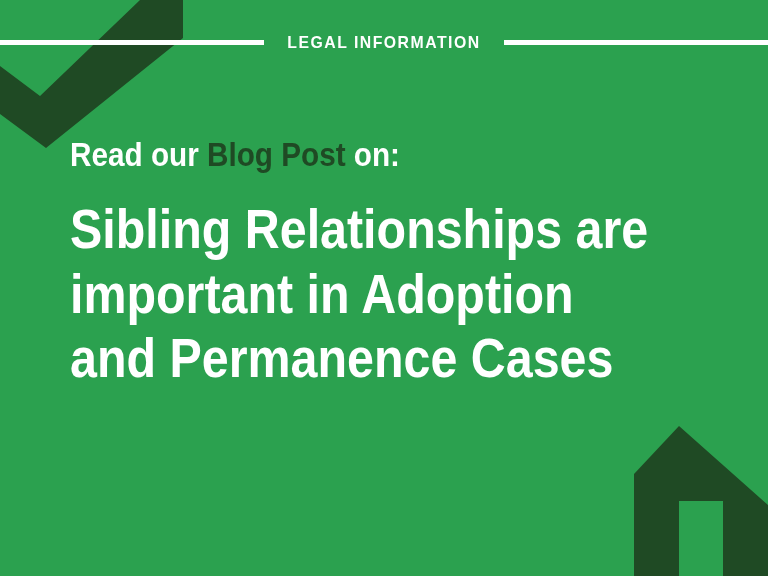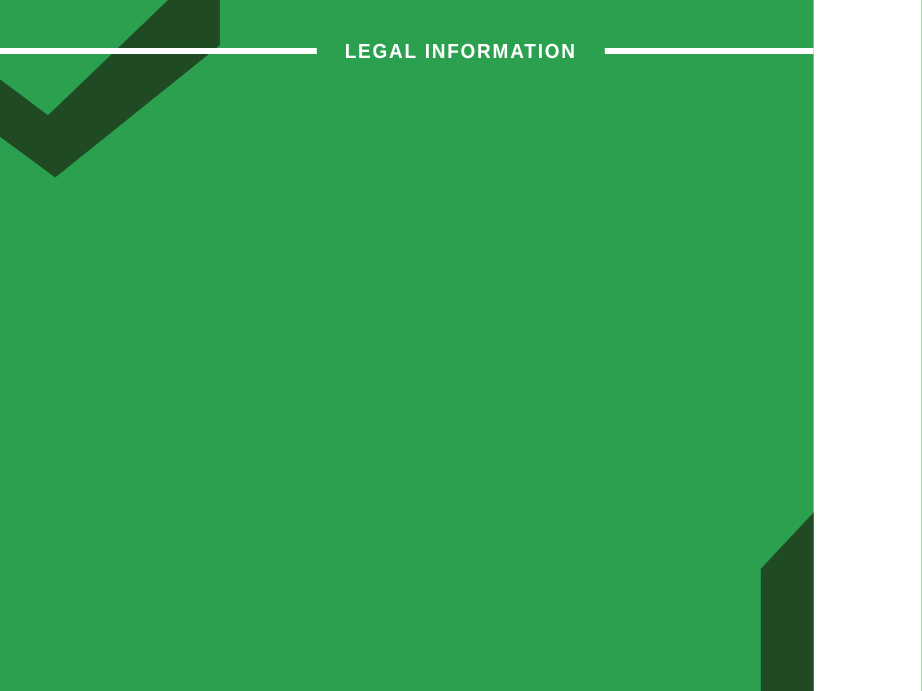--- a/index.html
+++ b/index.html
@@ -9,21 +9,21 @@
   }
   body {
     width: 768px;
     height: 576px;
     overflow: hidden;
     font-family: "Liberation Sans", sans-serif;
   }
 
   #banner {
     position: relative;
-    width: 678px;
+    width: 768px;
     height: 576px;
     background: #2BA14F;
     overflow: hidden;
   }
 
   
   #deco-layer {
     position: absolute;
     left: 0;
     top: 0;
@@ -112,13 +112,26 @@
 
     <polygon fill="#1F4A24" points="679,426 768,505 768,576 723,576 723,501 679,501 679,576 634,576 634,474"></polygon>
   </svg>
 
   <div id="header-band">
     <div class="rule" style="background: rgb(255, 255, 255);"></div>
     <div id="eyebrow-label" style="color: rgb(255, 255, 255);">LEGAL INFORMATION</div>
     <div class="rule" style="background: rgb(255, 255, 255);"></div>
   </div>
 
+  <div id="text-block">
+
+    <div id="kicker">
+      <span class="plain" style="color: rgb(255, 255, 255);">Read our </span><span class="accent" style="color: rgb(31, 74, 36);">Blog Post</span><span class="plain" style="color: rgb(255, 255, 255);"> on:</span>
+    </div>
+
+    <h1 id="headline" style="color: rgb(255, 255, 255);">
+      <span class="hl-line">Sibling Relationships are</span>
+      <span class="hl-line">important in Adoption</span>
+      <span class="hl-line">and Permanence Cases</span>
+    </h1>
+
+  </div>
 </div>
 
 </body></html>

